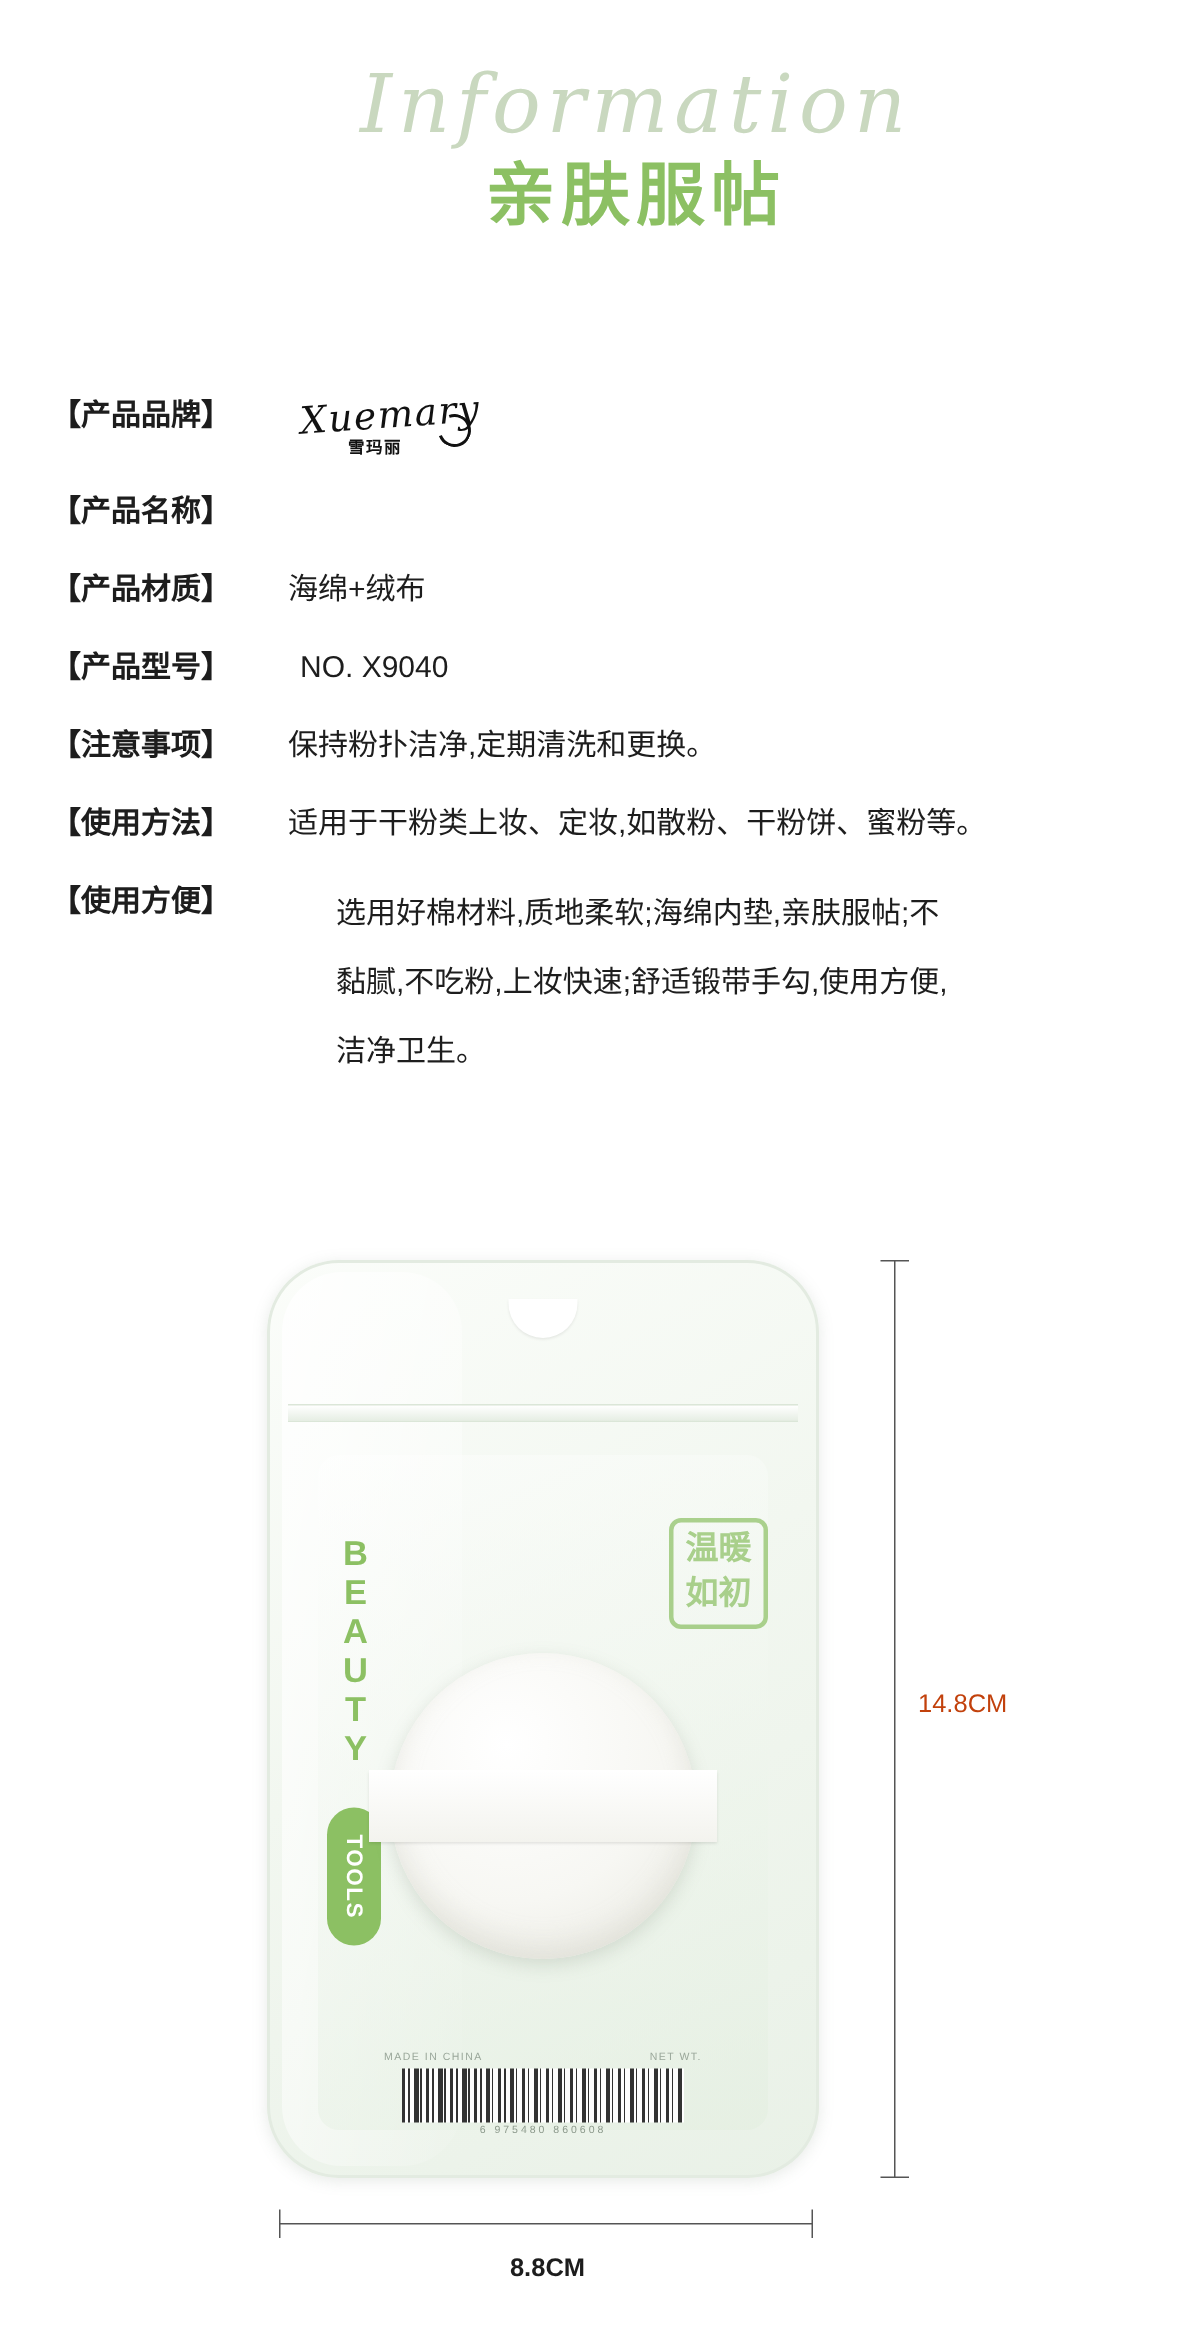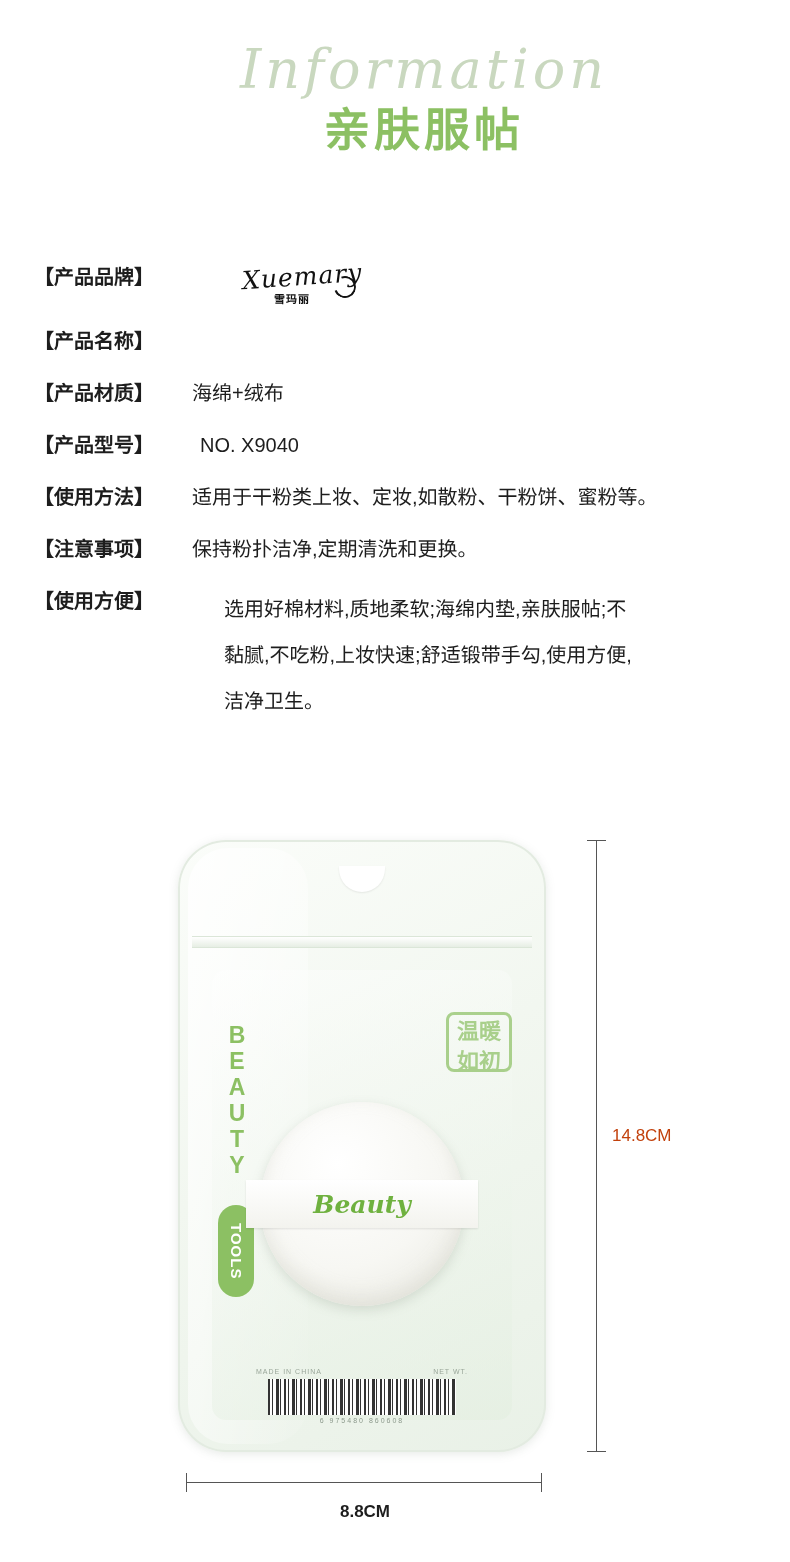--- a/index.html
+++ b/index.html
@@ -73,21 +73,20 @@
   .info-value.indent {
     padding-left: 14px;
   }
   .info-value .line {
     display: block;
     line-height: 46px;
     margin-left: 32px;
   }
   .row-brand {
     margin-bottom: 18px;
-    gap: 42px;
   }
 
   
   .brand-logo {
     position: relative;
     width: 130px;
     height: 46px;
     padding-left: 8px;
   }
   .brand-script {
@@ -217,21 +216,21 @@
   .tools-pill span {
     writing-mode: vertical-rl;
   }
 
   
   .seal {
     position: absolute;
     right: 34px;
     top: 172px;
     width: 66px;
-    height: 60px;
+    height: 74px;
     border: 3px solid #9cc97a;
     border-radius: 8px;
     color: #9cc97a;
     font-size: 22px;
     font-weight: 700;
     line-height: 30px;
     letter-spacing: 0;
     padding: 2px;
     box-sizing: border-box;
     text-align: center;
@@ -390,27 +389,27 @@
     <div class="info-label">【产品材质】</div>
     <div class="info-value">海绵+绒布</div>
   </div>
 
   <div class="info-row">
     <div class="info-label">【产品型号】</div>
     <div class="info-value indent">NO. X9040</div>
   </div>
 
   <div class="info-row">
+    <div class="info-label">【注意事项】</div>
+    <div class="info-value">保持粉扑洁净,定期清洗和更换。</div>
+  </div>
+
+  <div class="info-row">
     <div class="info-label">【使用方法】</div>
     <div class="info-value">适用于干粉类上妆、定妆,如散粉、干粉饼、蜜粉等。</div>
-  </div>
-
-  <div class="info-row">
-    <div class="info-label">【注意事项】</div>
-    <div class="info-value">保持粉扑洁净,定期清洗和更换。</div>
   </div>
 
   <div class="info-row">
     <div class="info-label">【使用方便】</div>
     <div class="info-value">
       <span class="line">选用好棉材料,质地柔软;海绵内垫,亲肤服帖;不</span>
       <span class="line">黏腻,不吃粉,上妆快速;舒适锻带手勾,使用方便,</span>
       <span class="line">洁净卫生。</span>
     </div>
   </div>
@@ -435,21 +434,20 @@
     </div>
 
     <div class="tools-pill">
       <span>TOOLS</span>
     </div>
 
     <div class="seal">温暖如初</div>
 
     <div class="puff">
       <div class="puff-band"></div>
-      <div class="puff-label">Beauty</div>
     </div>
 
     <div class="barcode-wrap">
       <div class="small-print">
         <span>MADE IN CHINA</span>
         <span>NET WT.</span>
       </div>
       <div class="barcode"></div>
       <div class="barcode-num">6 975480 860608</div>
     </div>

